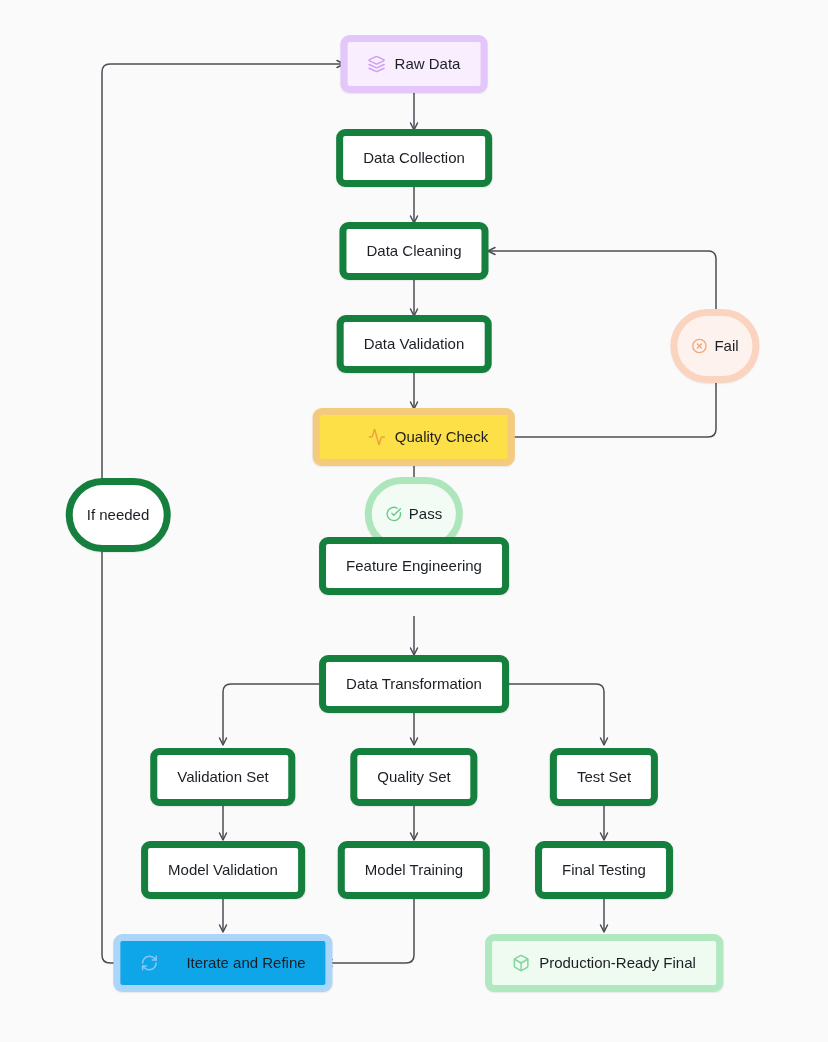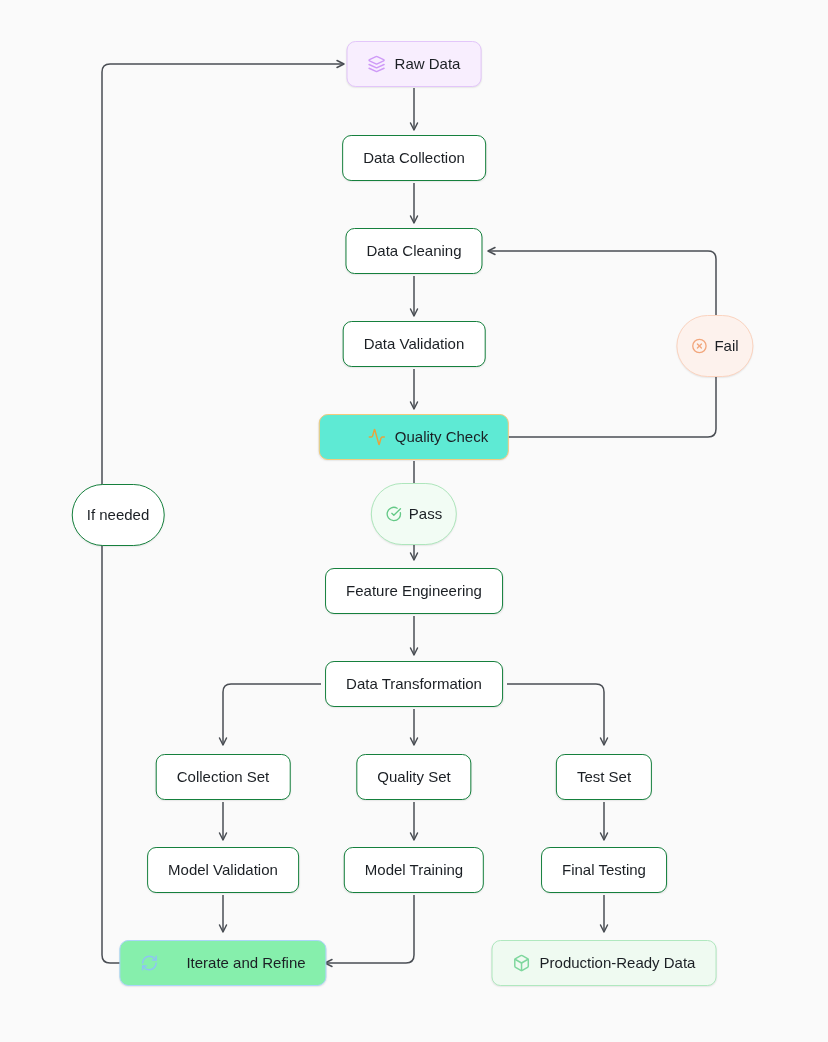--- a/index.html
+++ b/index.html
@@ -16,32 +16,32 @@
   }
   .edges {
     position:absolute; left:0; top:0; z-index:1;
   }
   .edges path { stroke:#4a4e54; stroke-width:1.5; fill:none; }
   .node {
     position:absolute; z-index:2;
     transform:translate(-50%,-50%);
     display:flex; align-items:center; gap:9px;
     background:#ffffff;
-    border:1px solid #15803d;
+    border:7px solid #15803d;
     border-radius:9px;
     padding:13px 20px;
     font-size:15px; line-height:18px; color:#1b1f24;
     white-space:nowrap;
     box-shadow:0 1px 2px rgba(0,0,0,0.05), 0 1px 1px rgba(0,0,0,0.03);
     box-sizing:border-box;
   }
   .pill { border-radius:999px; padding:21px 14px; gap:7px; }
   .accent-purple { background:#f8eefe; border-color:#e3c6fa; }
-  .accent-orange { background:#5eead4; border-color:#f4ca7c;padding-left:48px; }
-  .accent-blue   { background:#86efac; border-color:#abd5f9;gap:28px; }
+  .accent-orange { background:#fde047; border-color:#f4ca7c;padding-left:48px; }
+  .accent-blue   { background:#0ea5e9; border-color:#abd5f9;gap:28px; }
   .accent-green  { background:#effaf1; border-color:#b0e8bf; }
   .pill-green    { background:#f2fcf4; border-color:#aee6bc; }
   .pill-red      { background:#fdf2ed; border-color:#fbd4c0; }
   .nicon { display:flex; align-items:center; }
   .nicon svg { display:block; }
   .ic-purple { color:#cf9bf7; }
   .ic-orange { color:#e8a33d; }
   .ic-green  { color:#65c987; }
   .ic-red    { color:#f2a77d; }
   .ic-blue   { color:#8ec4f4; }
@@ -112,30 +112,30 @@
   <div class="node pill pill-green" style="left:414px;top:514px">
     <span class="nicon ic-green">
       <svg width="16" height="16" viewBox="0 0 24 24" fill="none" stroke="currentColor" stroke-width="2" stroke-linecap="round" stroke-linejoin="round">
         <path d="M21.801 10A10 10 0 1 1 17 3.335"></path>
         <path d="m9 11 3 3L22 4"></path>
       </svg>
     </span>
     <span>Pass</span>
   </div>
 
-  <div class="node" style="left:414px;top:591px">
+  <div class="node" style="left:414px;top:566px">
     <span>Feature Engineering</span>
   </div>
 
   <div class="node" style="left:414px;top:684px">
     <span>Data Transformation</span>
   </div>
 
   <div class="node" style="left:223px;top:777px">
-    <span>Collection Set</span>
+    <span>Validation Set</span>
   </div>
 
   <div class="node" style="left:414px;top:777px">
     <span>Quality Set</span>
   </div>
 
   <div class="node" style="left:604px;top:777px">
     <span>Test Set</span>
   </div>
 
@@ -164,21 +164,21 @@
   </div>
 
   <div class="node accent-green" style="left:604px;top:963px">
     <span class="nicon ic-lgreen">
       <svg width="18" height="18" viewBox="0 0 24 24" fill="none" stroke="currentColor" stroke-width="2" stroke-linecap="round" stroke-linejoin="round">
         <path d="M21 8a2 2 0 0 0-1-1.73l-7-4a2 2 0 0 0-2 0l-7 4A2 2 0 0 0 3 8v8a2 2 0 0 0 1 1.73l7 4a2 2 0 0 0 2 0l7-4A2 2 0 0 0 21 16Z"></path>
         <path d="m3.3 7 8.7 5 8.7-5"></path>
         <path d="M12 22V12"></path>
       </svg>
     </span>
-    <span>Production-Ready Data</span>
+    <span>Production-Ready Final</span>
   </div>
 
   <div class="node pill pill-red" style="left:715px;top:346px">
     <span class="nicon ic-red">
       <svg width="16" height="16" viewBox="0 0 24 24" fill="none" stroke="currentColor" stroke-width="2" stroke-linecap="round" stroke-linejoin="round">
         <circle cx="12" cy="12" r="10"></circle>
         <path d="m15 9-6 6"></path>
         <path d="m9 9 6 6"></path>
       </svg>
     </span>

